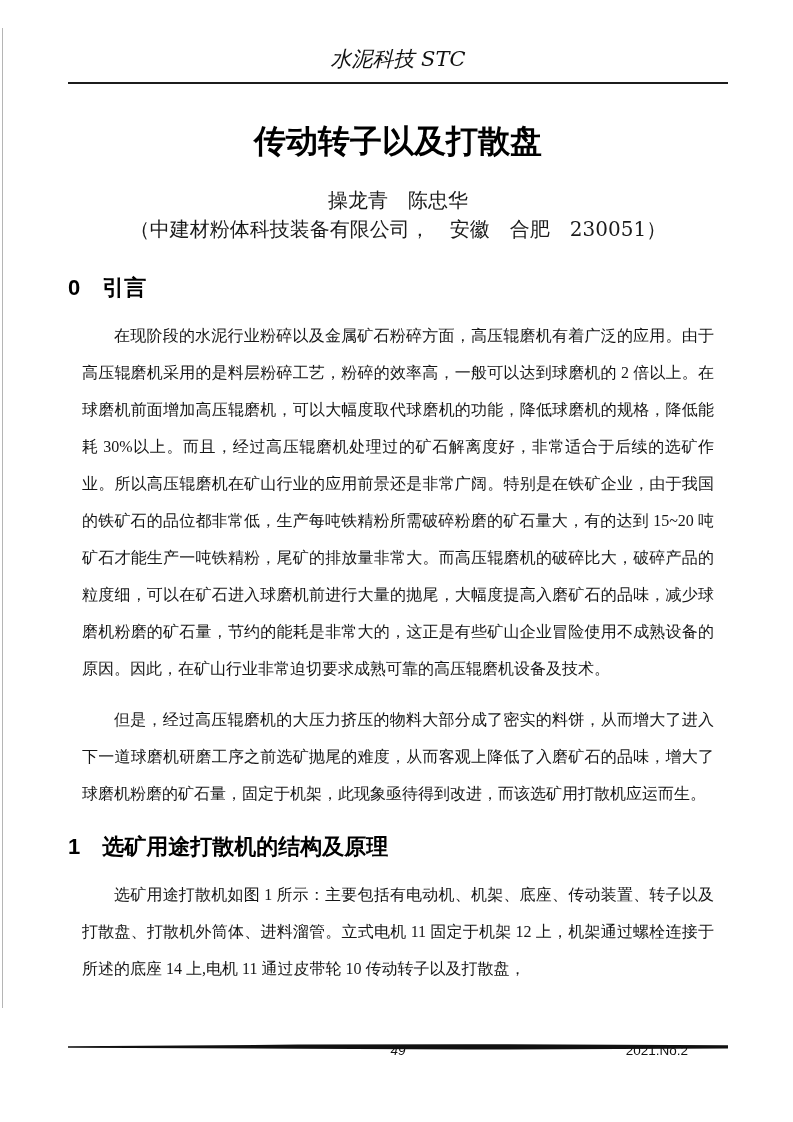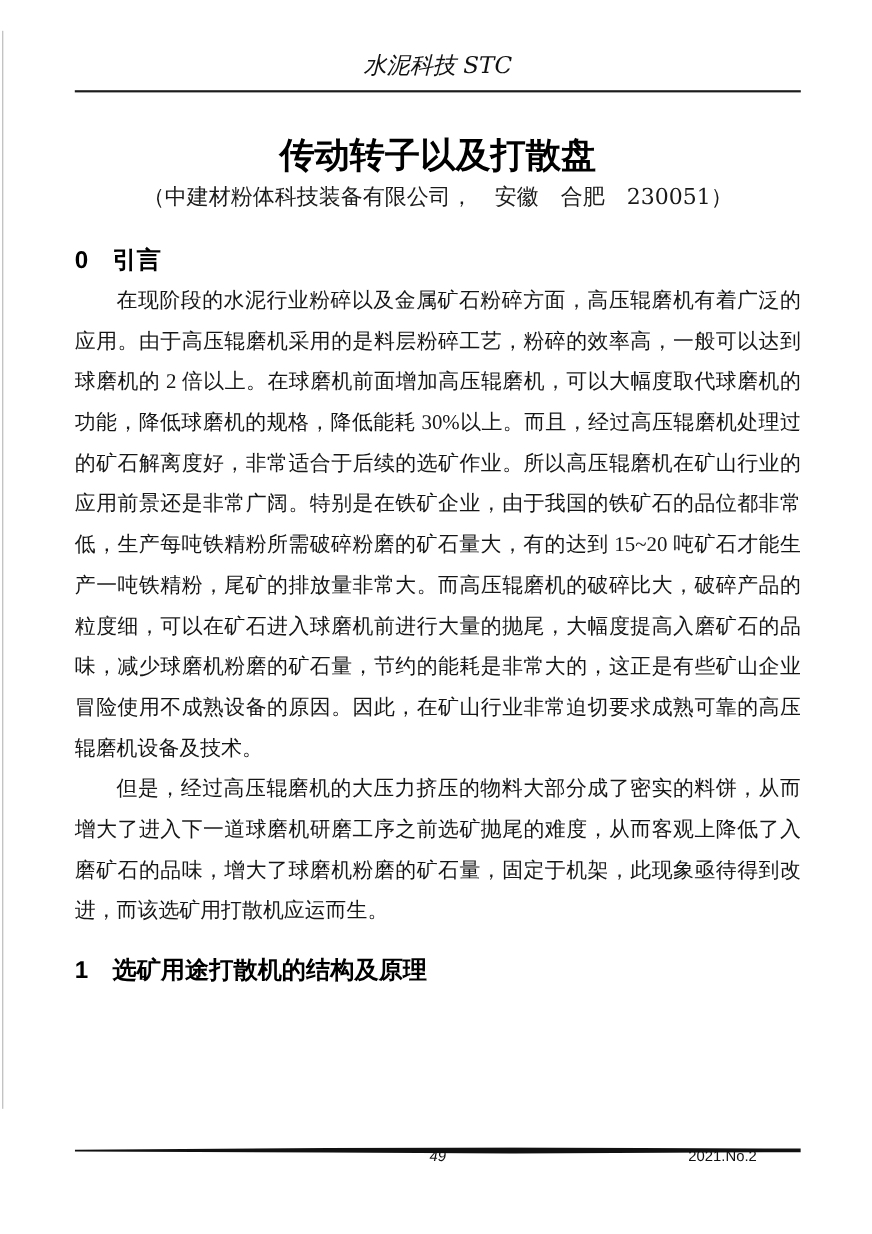--- a/index.html
+++ b/index.html
@@ -64,22 +64,22 @@
   .section-heading {
     font-family: "Liberation Sans", "DejaVu Sans", sans-serif;
     font-weight: bold;
     font-size: 22px;
     line-height: 30px;
     color: #000;
   }
   .h0 { margin-top: 30px; margin-bottom: 3px; }
   .h1 { margin-top: 20px;  margin-bottom: 3px; }
   .body-text p {
-    margin: 0;
-    font-size: 19px;
+    margin: 14px;
+    font-size: 16px;
     line-height: 37px;
     text-align: justify;
     text-indent: 2em;
     color: #161616;
   }
   .footer-rule-wrap {
     position: absolute;
     left: 68px; top: 1036px;
     width: 660px; height: 6px;
   }
@@ -110,32 +110,34 @@
 <div class="page">
   <div class="scan-edge-left"></div>
 
   <div class="content">
     <div class="journal-header">水泥科技 STC</div>
 
     <div class="header-rule"></div>
 
     <div class="article-title">传动转子以及打散盘</div>
 
+    <div class="authors">操龙青　陈忠华</div>
 
     <div class="affiliation">（中建材粉体科技装备有限公司，　安徽　合肥　230051）</div>
 
     <div class="body-text">
       <div class="section-heading h0">0　引言</div>
 
       <p>在现阶段的水泥行业粉碎以及金属矿石粉碎方面，高压辊磨机有着广泛的应用。由于高压辊磨机采用的是料层粉碎工艺，粉碎的效率高，一般可以达到球磨机的 2 倍以上。在球磨机前面增加高压辊磨机，可以大幅度取代球磨机的功能，降低球磨机的规格，降低能耗 30%以上。而且，经过高压辊磨机处理过的矿石解离度好，非常适合于后续的选矿作业。所以高压辊磨机在矿山行业的应用前景还是非常广阔。特别是在铁矿企业，由于我国的铁矿石的品位都非常低，生产每吨铁精粉所需破碎粉磨的矿石量大，有的达到 15~20 吨矿石才能生产一吨铁精粉，尾矿的排放量非常大。而高压辊磨机的破碎比大，破碎产品的粒度细，可以在矿石进入球磨机前进行大量的抛尾，大幅度提高入磨矿石的品味，减少球磨机粉磨的矿石量，节约的能耗是非常大的，这正是有些矿山企业冒险使用不成熟设备的原因。因此，在矿山行业非常迫切要求成熟可靠的高压辊磨机设备及技术。</p>
 
       <p>但是，经过高压辊磨机的大压力挤压的物料大部分成了密实的料饼，从而增大了进入下一道球磨机研磨工序之前选矿抛尾的难度，从而客观上降低了入磨矿石的品味，增大了球磨机粉磨的矿石量，固定于机架，此现象亟待得到改进，而该选矿用打散机应运而生。</p>
 
       <div class="section-heading h1">1　选矿用途打散机的结构及原理</div>
 
+      <p>选矿用途打散机如图 1 所示：主要包括有电动机、机架、底座、传动装置、转子以及打散盘、打散机外筒体、进料溜管。立式电机 11 固定于机架 12 上，机架通过螺栓连接于所述的底座 14 上,电机 11 通过皮带轮 10 传动转子以及打散盘，</p>
     </div>
   </div>
 
   <div class="footer-rule-wrap">
     <svg width="660" height="6" viewBox="0 0 660 6" xmlns="http://www.w3.org/2000/svg" aria-hidden="true">
       <polygon points="0,2.2 230,0.6 400,0.2 660,1.2 660,4.4 400,5.6 230,4.8 0,3.8" fill="#111"></polygon>
     </svg>
   </div>
 
   <div class="footer-row">

